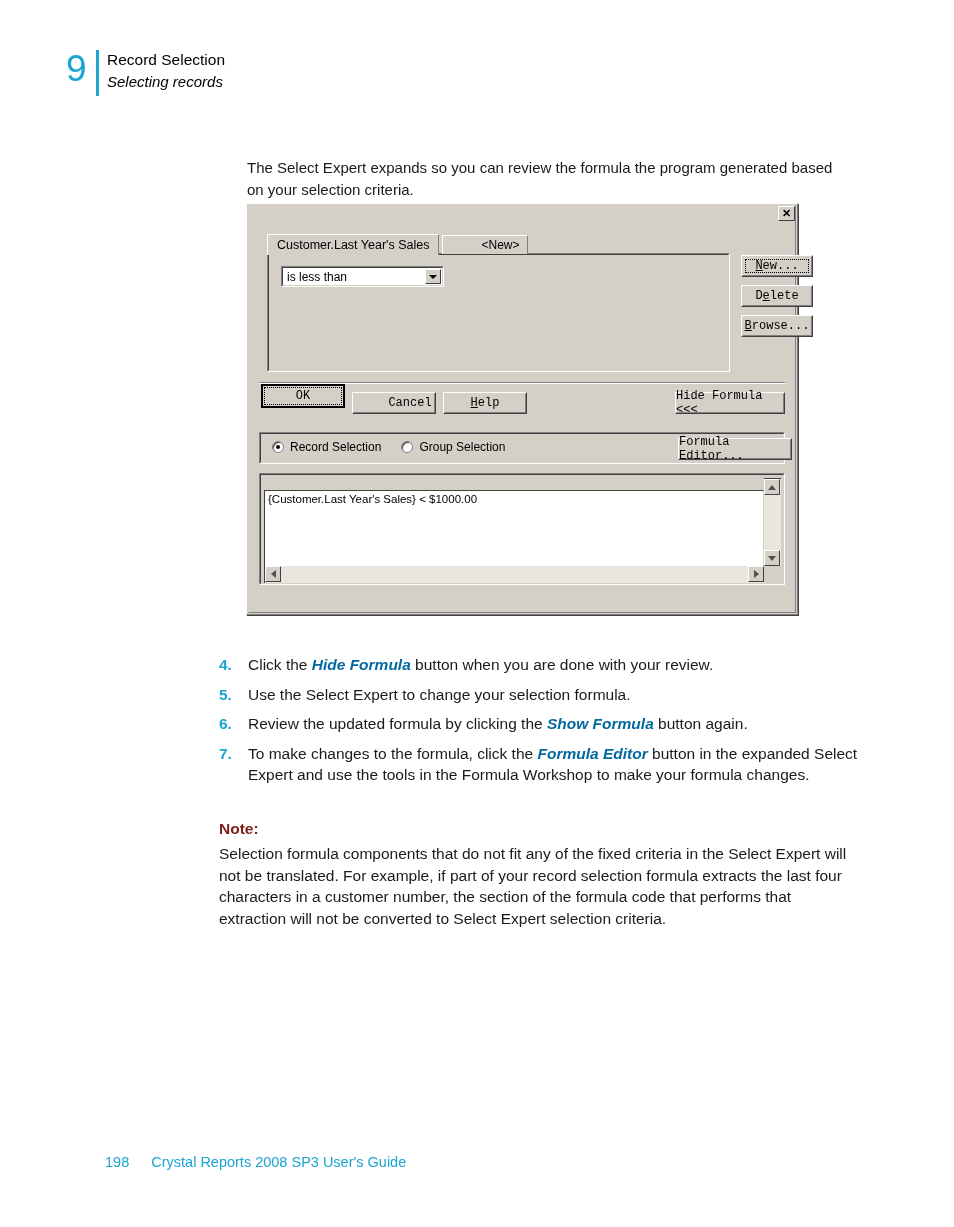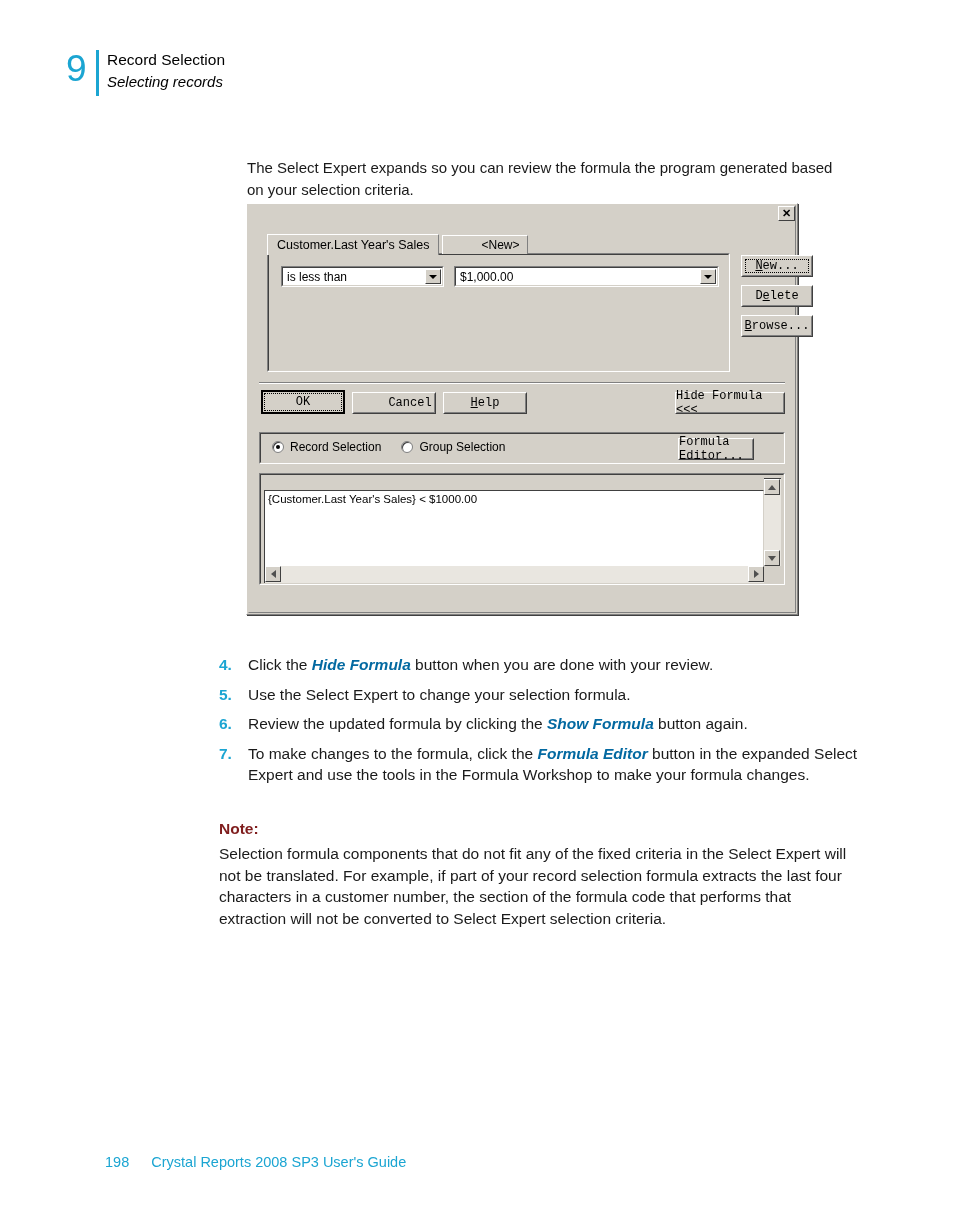--- a/index.html
+++ b/index.html
@@ -250,21 +250,21 @@
   
   .hr-sunken {
     position: absolute;
     left: 12px; right: 12px;
     height: 2px;
     border-top: 1px solid #808080;
     border-bottom: 1px solid #ffffff;
   }
   #sep1 { top: 178px; }
 
-  #btn-ok      { left: 14px;  top: 186px; width: 84px; height: 24px; }
+  #btn-ok      { left: 14px;  top: 180px; width: 84px; height: 24px; }
   #btn-cancel  { left: 105px; top: 188px; width: 84px; height: 22px; padding-left: 32px; }
   #btn-help    { left: 196px; top: 188px; width: 84px; height: 22px; }
   #btn-hide    { left: 428px; top: 188px; width: 110px; height: 22px; }
 
   
   .sel-panel {
     position: absolute;
     left: 12px; top: 228px;
     width: 526px; height: 32px;
     border: 1px solid #808080;
@@ -301,21 +301,21 @@
     width: 4px; height: 4px;
     border-radius: 50%;
     background: #000;
   }
   .radio-label {
     font-size: 12px;
     color: #000;
     margin-right: 14px;
     white-space: nowrap;
   }
-  #btn-formula-editor { left: 418px; top: 5px; width: 76px; height: 22px; }
+  #btn-formula-editor { left: 418px; top: 5px; width: 114px; height: 22px; }
 
   
   .formula-outer {
     position: absolute;
     left: 12px; top: 269px;
     width: 526px; height: 112px;
     background: #d4d0c8;
     border: 1px solid #808080;
     border-right-color: #ffffff;
     border-bottom-color: #ffffff;
@@ -450,27 +450,20 @@
     <div class="criteria-panel-in"></div>
 
     <div class="combo" id="combo-operator">
       <div class="combo-in"></div>
       <span class="combo-text">is less than</span>
       <div class="combo-arrow">
         <span class="arrow-dn"></span>
       </div>
     </div>
 
-    <div class="combo" id="combo-value">
-      <div class="combo-in"></div>
-      <span class="combo-text">$1,000.00</span>
-      <div class="combo-arrow">
-        <span class="arrow-dn"></span>
-      </div>
-    </div>
   </div>
 
   <div class="btn focus-dotted" id="btn-new">
     <span class="btn-in"></span>
     <span class="btn-in2"></span>
     <span class="lbl"><u>N</u>ew...</span>
   </div>
   <div class="btn" id="btn-delete">
     <span class="btn-in"></span>
     <span class="lbl">D<u>e</u>lete</span>

